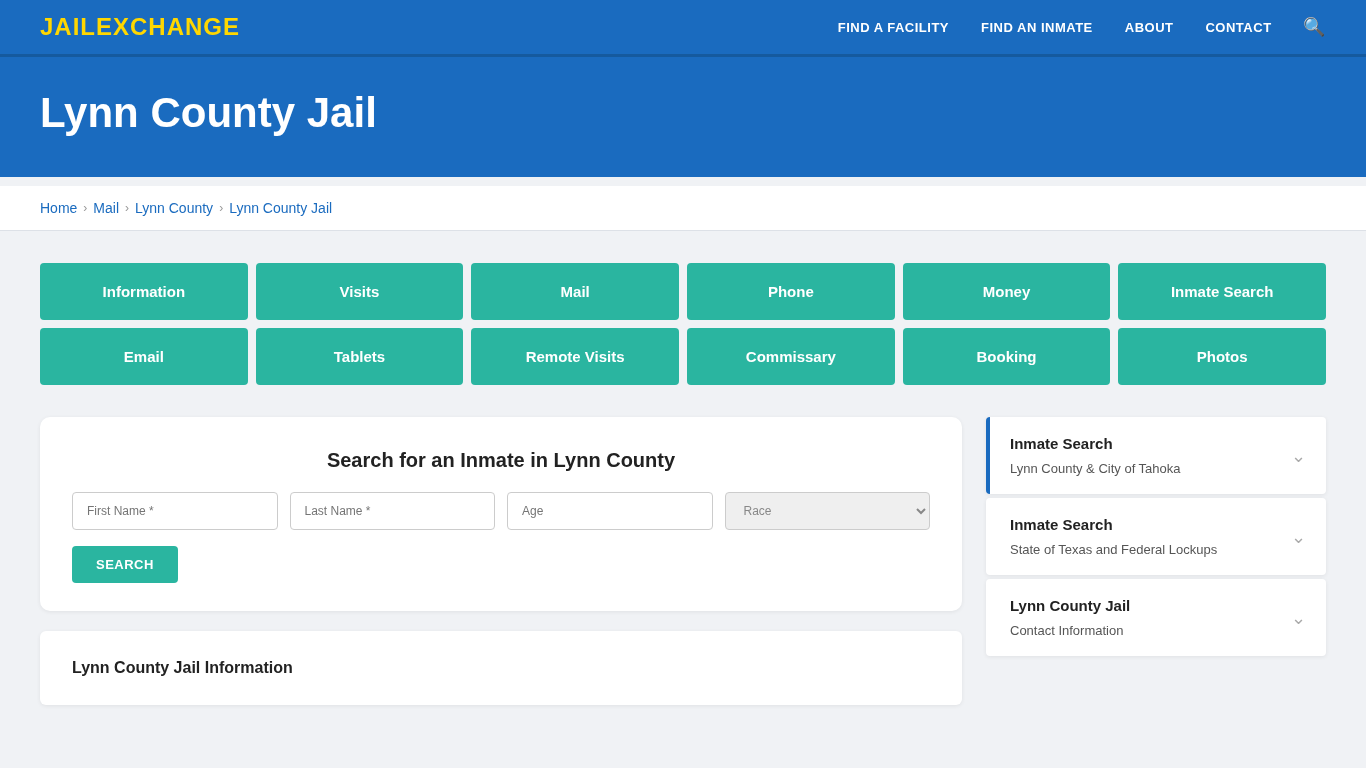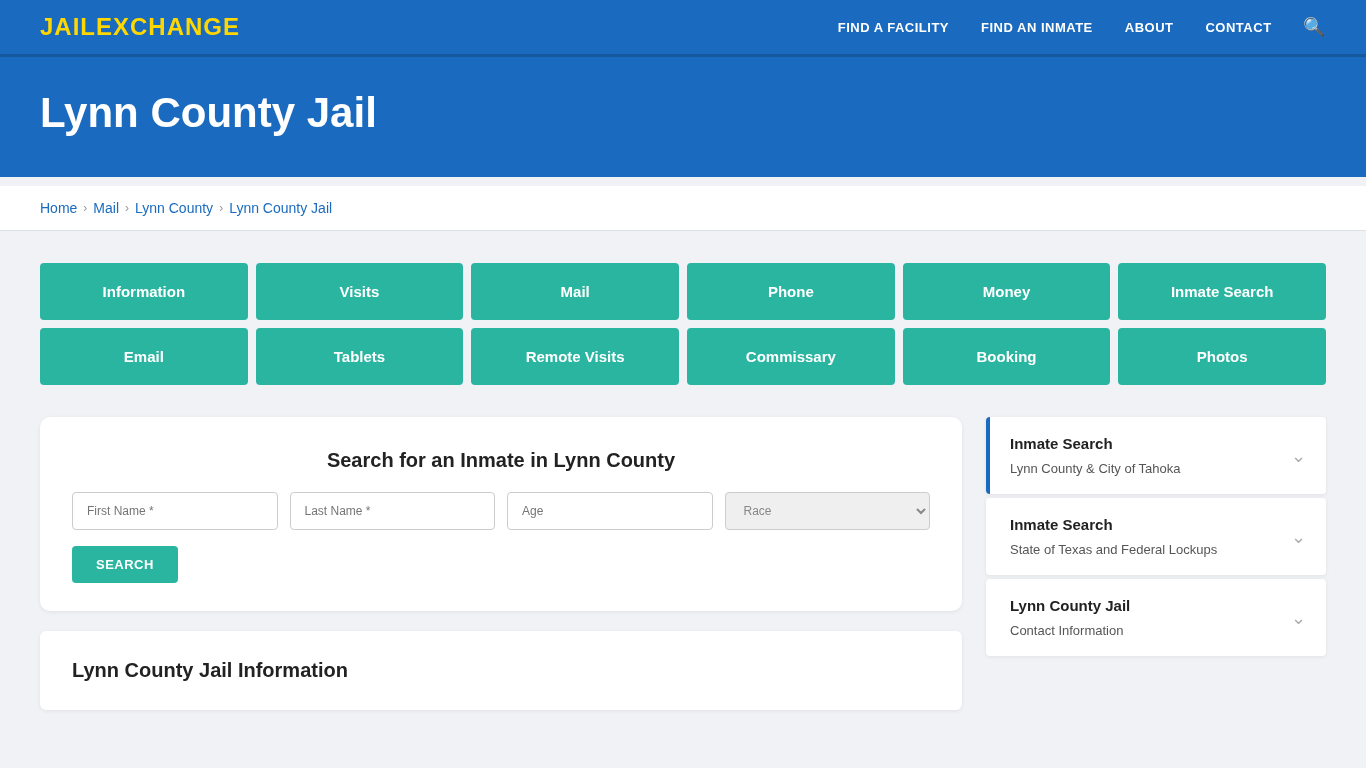--- a/index.html
+++ b/index.html
@@ -177,21 +177,21 @@
     }
 
     
     .info-box {
       background: #fff;
       border-radius: 6px;
       padding: 28px 32px;
       box-shadow: 0 1px 4px rgba(0,0,0,0.07);
     }
     .info-box h2 {
-      font-size: 20px;
+      font-size: 16px;
       font-weight: 700;
       color: #222;
     }
 
     
     .right-panel {
       width: 340px;
       flex-shrink: 0;
       display: flex;
       flex-direction: column;

